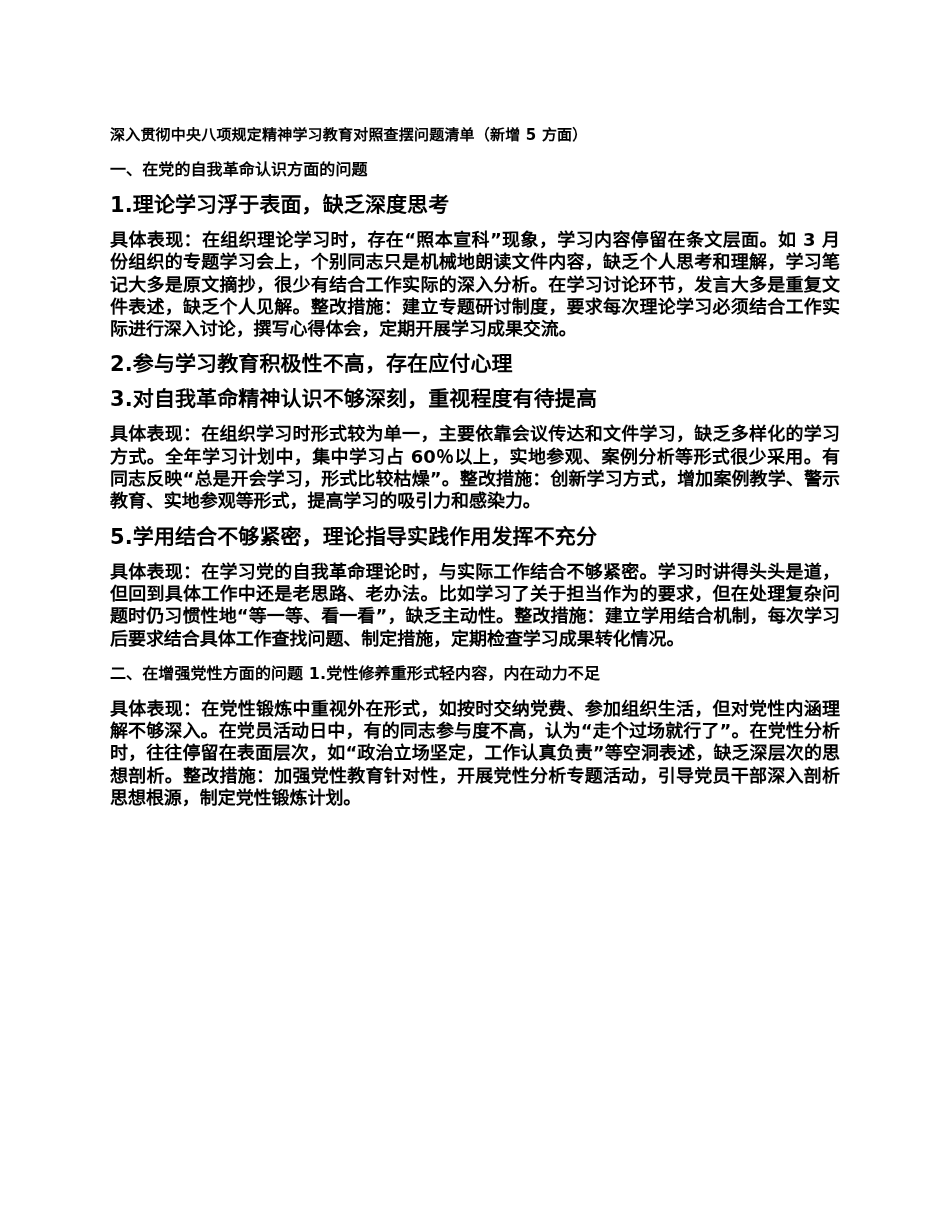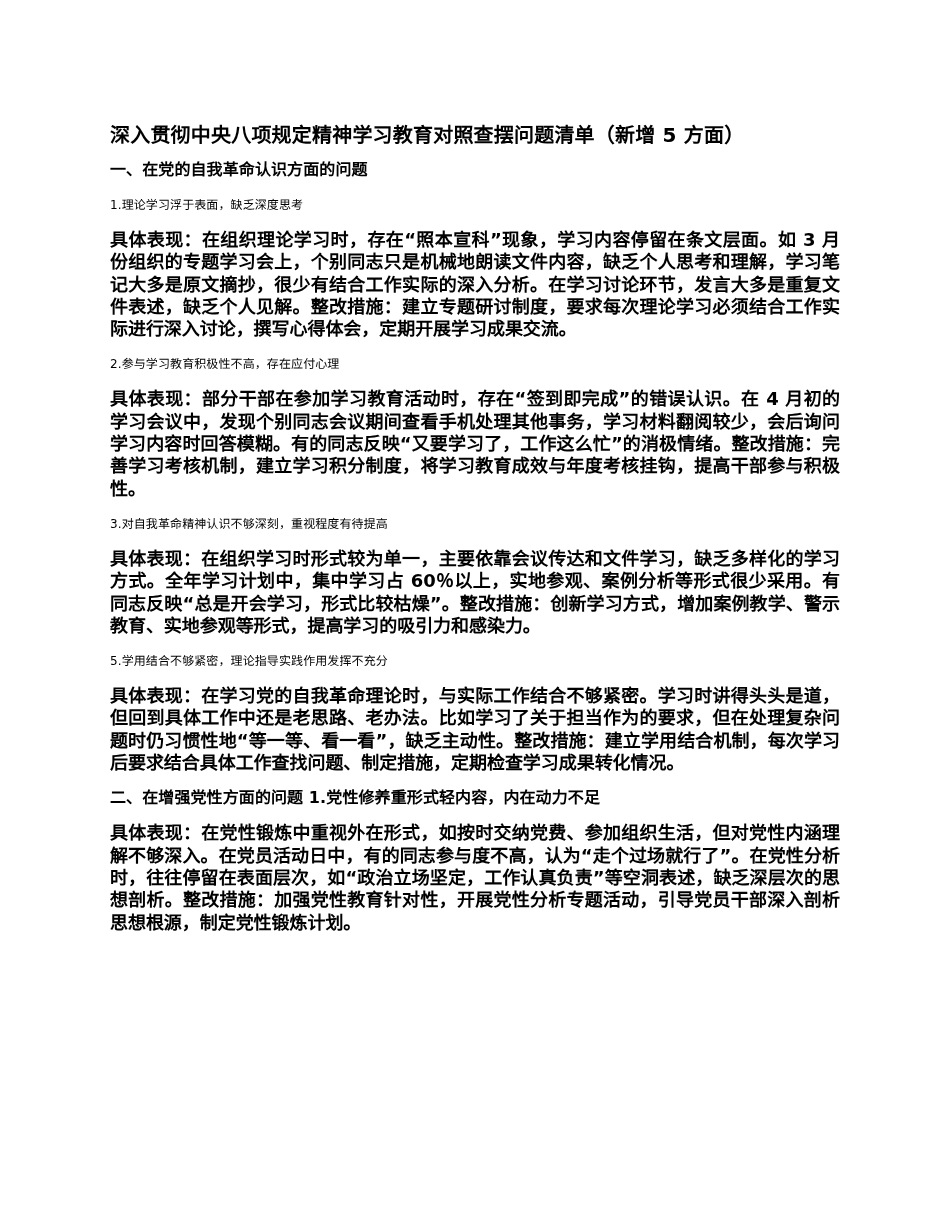--- a/index.html
+++ b/index.html
@@ -25,38 +25,38 @@
     background: #ffffff;
     box-sizing: border-box;
   }
   .content {
     position: absolute;
     left: 110px;
     top: 124px;
     width: 730px;
   }
   .doc-title {
-    font-size: 20px;
+    font-size: 15px;
     line-height: 22px;
     font-weight: 700;
     letter-spacing: 0.2px;
     margin: 0 0 13px 0;
     text-align: left;
   }
   .section-heading {
     font-size: 16px;
     line-height: 22px;
     font-weight: 700;
     letter-spacing: 0.1px;
     margin: 0 0 13px 0;
   }
   .item-heading {
-    font-size: 12px;
+    font-size: 21px;
     line-height: 22px;
-    font-weight: 400;
+    font-weight: 700;
     letter-spacing: 0.1px;
     margin: 0 0 13px 0;
   }
   .body-para {
     font-size: 18px;
     line-height: 22.3px;
     font-weight: 700;
     letter-spacing: -0.05px;
     margin: 0 0 13px 0;
     text-align: justify;
@@ -74,21 +74,20 @@
   <div class="content">
 
     <p class="doc-title">深入贯彻中央八项规定精神学习教育对照查摆问题清单（新增 5 方面）</p>
 
     <p class="section-heading">一、在党的自我革命认识方面的问题</p>
 
     <p class="item-heading">1.理论学习浮于表面，缺乏深度思考</p>
     <p class="body-para">具体表现：在组织理论学习时，存在“照本宣科”现象，学习内容停留在条文层面。如 3 月份组织的专题学习会上，个别同志只是机械地朗读文件内容，缺乏个人思考和理解，学习笔记大多是原文摘抄，很少有结合工作实际的深入分析。在学习讨论环节，发言大多是重复文件表述，缺乏个人见解。整改措施：建立专题研讨制度，要求每次理论学习必须结合工作实际进行深入讨论，撰写心得体会，定期开展学习成果交流。</p>
 
     <p class="item-heading">2.参与学习教育积极性不高，存在应付心理</p>
-    <p class="body-para">具体表现：部分干部在参加学习教育活动时，存在“签到即完成”的错误认识。在 4 月初的学习会议中，发现个别同志会议期间查看手机处理其他事务，学习材料翻阅较少，会后询问学习内容时回答模糊。有的同志反映“又要学习了，工作这么忙”的消极情绪。整改措施：完善学习考核机制，建立学习积分制度，将学习教育成效与年度考核挂钩，提高干部参与积极性。</p>
 
     <p class="item-heading">3.对自我革命精神认识不够深刻，重视程度有待提高</p>
 
     <p class="body-para">具体表现：在组织学习时形式较为单一，主要依靠会议传达和文件学习，缺乏多样化的学习方式。全年学习计划中，集中学习占 60％以上，实地参观、案例分析等形式很少采用。有同志反映“总是开会学习，形式比较枯燥”。整改措施：创新学习方式，增加案例教学、警示教育、实地参观等形式，提高学习的吸引力和感染力。</p>
 
     <p class="item-heading">5.学用结合不够紧密，理论指导实践作用发挥不充分</p>
     <p class="body-para">具体表现：在学习党的自我革命理论时，与实际工作结合不够紧密。学习时讲得头头是道，但回到具体工作中还是老思路、老办法。比如学习了关于担当作为的要求，但在处理复杂问题时仍习惯性地“等一等、看一看”，缺乏主动性。整改措施：建立学用结合机制，每次学习后要求结合具体工作查找问题、制定措施，定期检查学习成果转化情况。</p>
 
     <p class="section-heading">二、在增强党性方面的问题 1.党性修养重形式轻内容，内在动力不足</p>
     <p class="body-para">具体表现：在党性锻炼中重视外在形式，如按时交纳党费、参加组织生活，但对党性内涵理解不够深入。在党员活动日中，有的同志参与度不高，认为“走个过场就行了”。在党性分析时，往往停留在表面层次，如“政治立场坚定，工作认真负责”等空洞表述，缺乏深层次的思想剖析。整改措施：加强党性教育针对性，开展党性分析专题活动，引导党员干部深入剖析思想根源，制定党性锻炼计划。</p>

